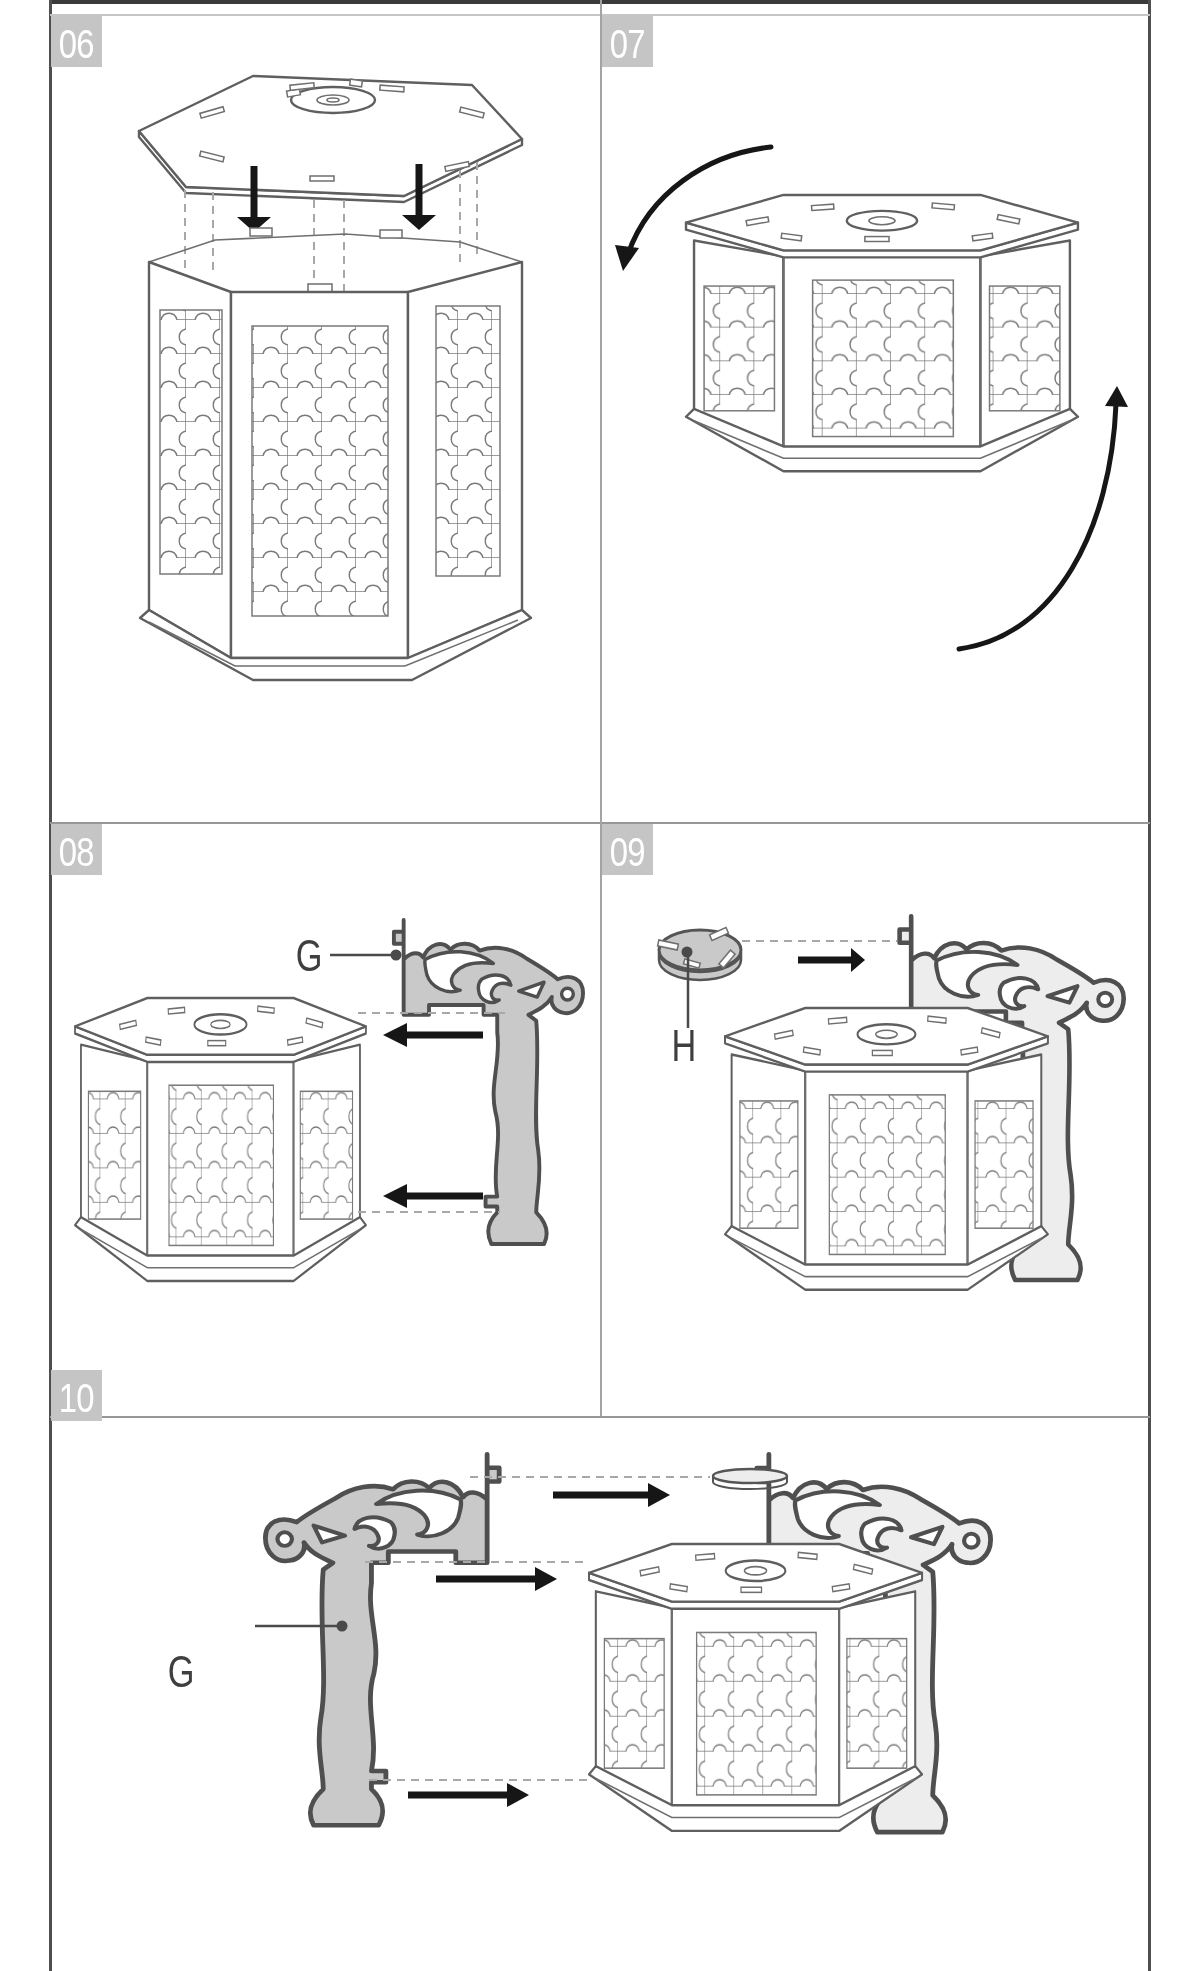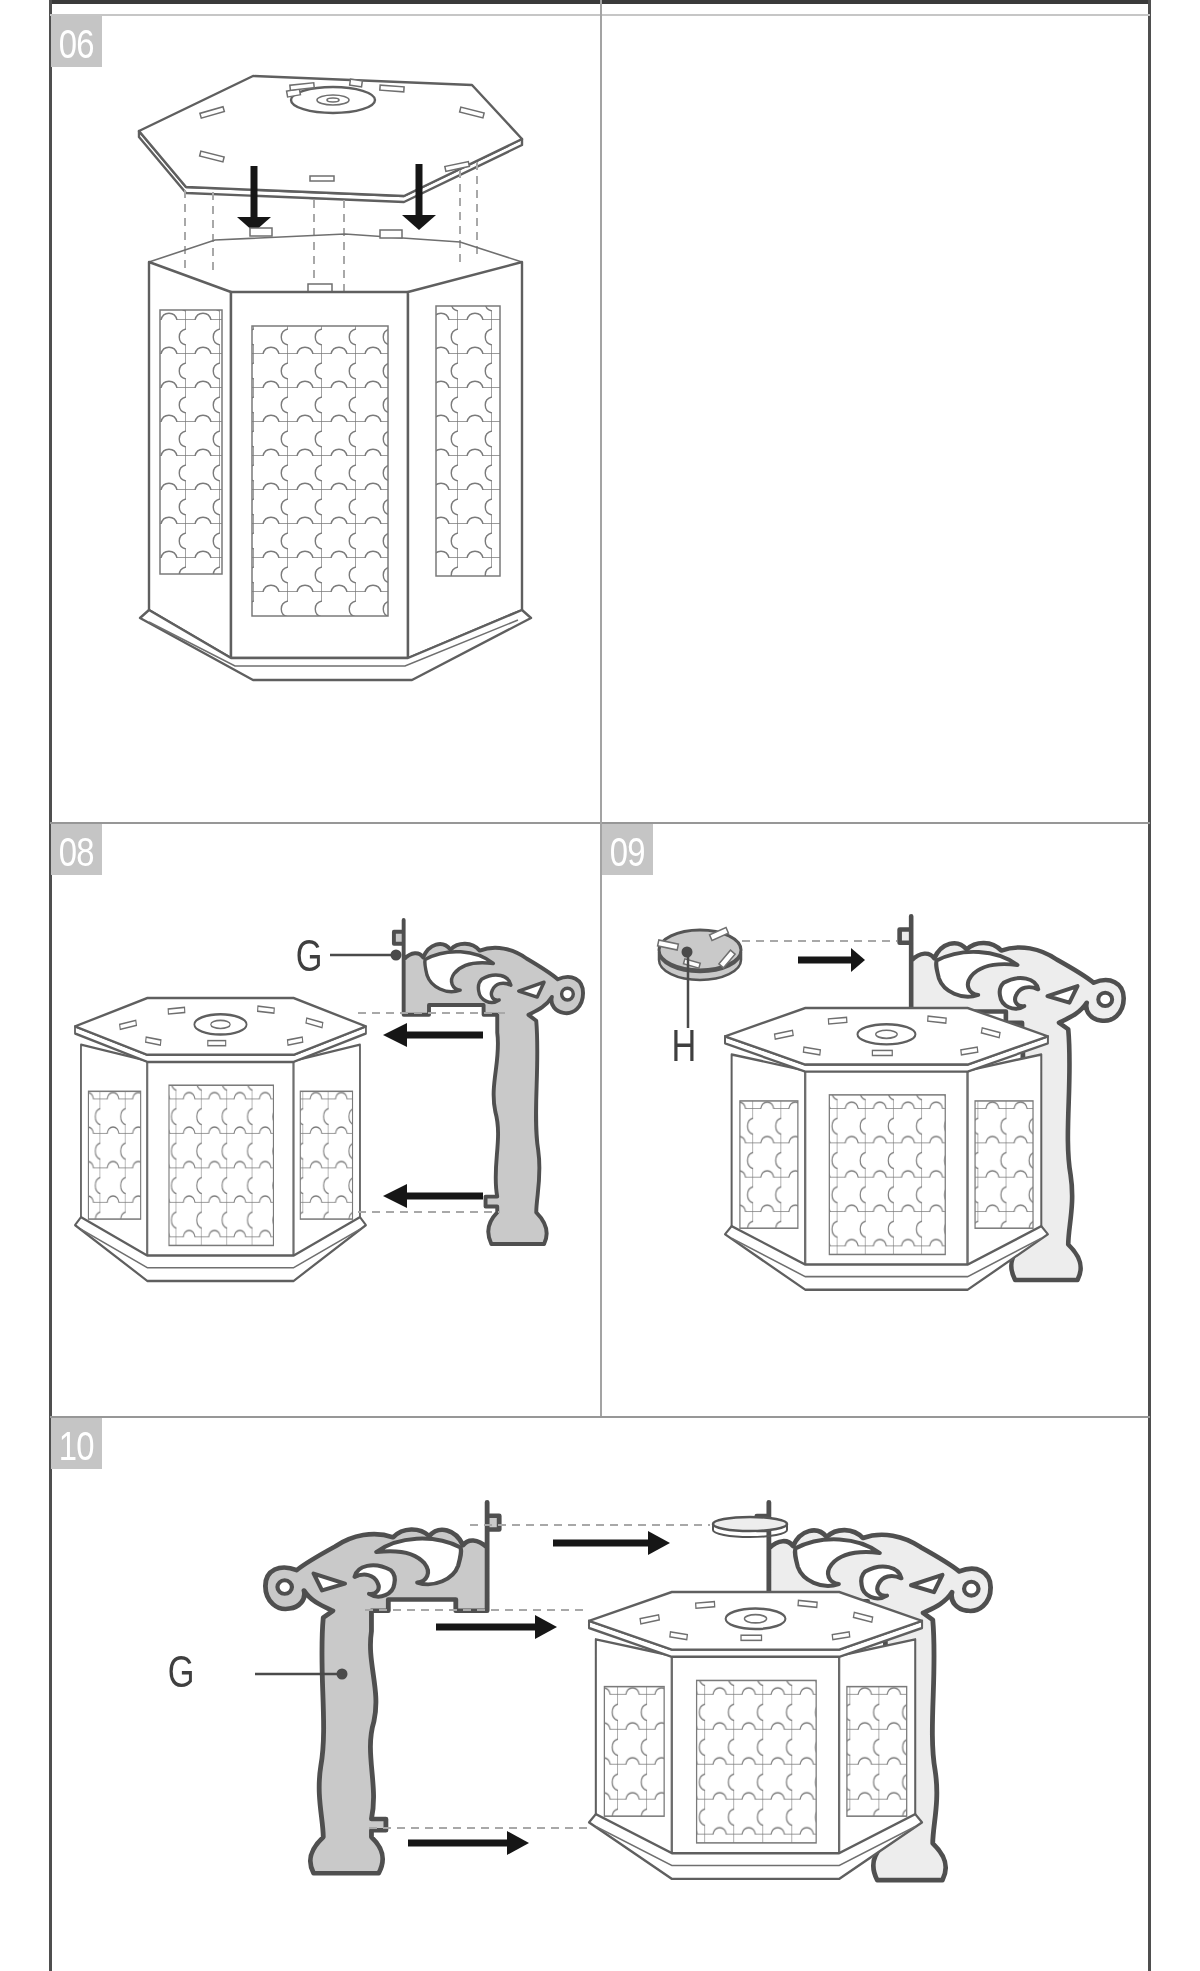--- a/index.html
+++ b/index.html
@@ -154,20 +154,36 @@
         <rect class="pz" x="386" y="292" width="64" height="270"></rect>
         <polygon class="ln" points="90,604 99,596 181,644 358,644 472,596 481,604 362,666 203,666"></polygon>
         <path class="ln2" d="M99,608 L185,652 L355,652 L468,606"></path>
       </g>
     </svg>
     <div class="badge" style="left:1px;top:2px">
       <span>06</span>
     </div>
   </div>
 
+  <div class="panel" style="left:601px;top:14px;width:549px;height:808px">
+    <svg width="549" height="808" viewBox="0 0 549 808">
+      <use href="#lantern" transform="translate(85,179) scale(1.005,0.99)"></use>
+      <g>
+        <path class="carrow" d="M170,133 C105,140 48,180 27,240"></path>
+        <polygon class="carrowhead" points="22,257 38,234 14,231"></polygon>
+      </g>
+      <g>
+        <path class="carrow" d="M358,635 C455,622 510,515 515,390"></path>
+        <polygon class="carrowhead" points="516,372 527,393 504,392"></polygon>
+      </g>
+    </svg>
+    <div class="badge" style="left:1px;top:2px">
+      <span>07</span>
+    </div>
+  </div>
 
   <div class="panel" style="left:50px;top:824px;width:551px;height:476px">
     <svg width="551" height="592" viewBox="0 2 551 592">
       <use href="#bracket" transform="translate(340,96) scale(0.975,0.988)" fill="#c9c9c9"></use>
       <use href="#lantern" transform="translate(25,174) scale(0.746,1.014)"></use>
       <g class="dash">
         <path d="M308,191 H455"></path>
           <path d="M308,390 H450"></path>
       </g>
       <g class="arrow">
@@ -210,21 +226,21 @@
         <line x1="197" y1="138" x2="250" y2="138"></line>
         <polygon points="264,138 250,126 250,150"></polygon>
       </g>
     </svg>
     <div class="badge" style="left:1px;top:0">
       <span>09</span>
     </div>
   </div>
   <div class="part-label" style="left:668px;top:1024px">H</div>
 
-  <div class="panel" style="left:50px;top:1418px;width:1044px;height:553px">
+  <div class="panel" style="left:50px;top:1370px;width:1044px;height:553px">
     <svg width="1100" height="553" viewBox="0 2 1100 553">
       <use href="#bracket" transform="translate(702,84) scale(1.205,1.152)" fill="#ededed"></use>
       <use href="#lantern" transform="translate(539,174) scale(0.854,1.028)"></use>
       <use href="#bracket" transform="translate(454,84) scale(-1.205,1.131)" fill="#c9c9c9"></use>
       <g fill="#ededed">
         <ellipse cx="700" cy="108" rx="37" ry="7" stroke="#555555" stroke-width="2.5"></ellipse>
         <path d="M663,108 L663,114 A37,7 0 0 0 737,114 L737,108" fill="none" stroke="#555555" stroke-width="2"></path>
       </g>
       <g class="dash">
         <path d="M420,109 H660"></path>

